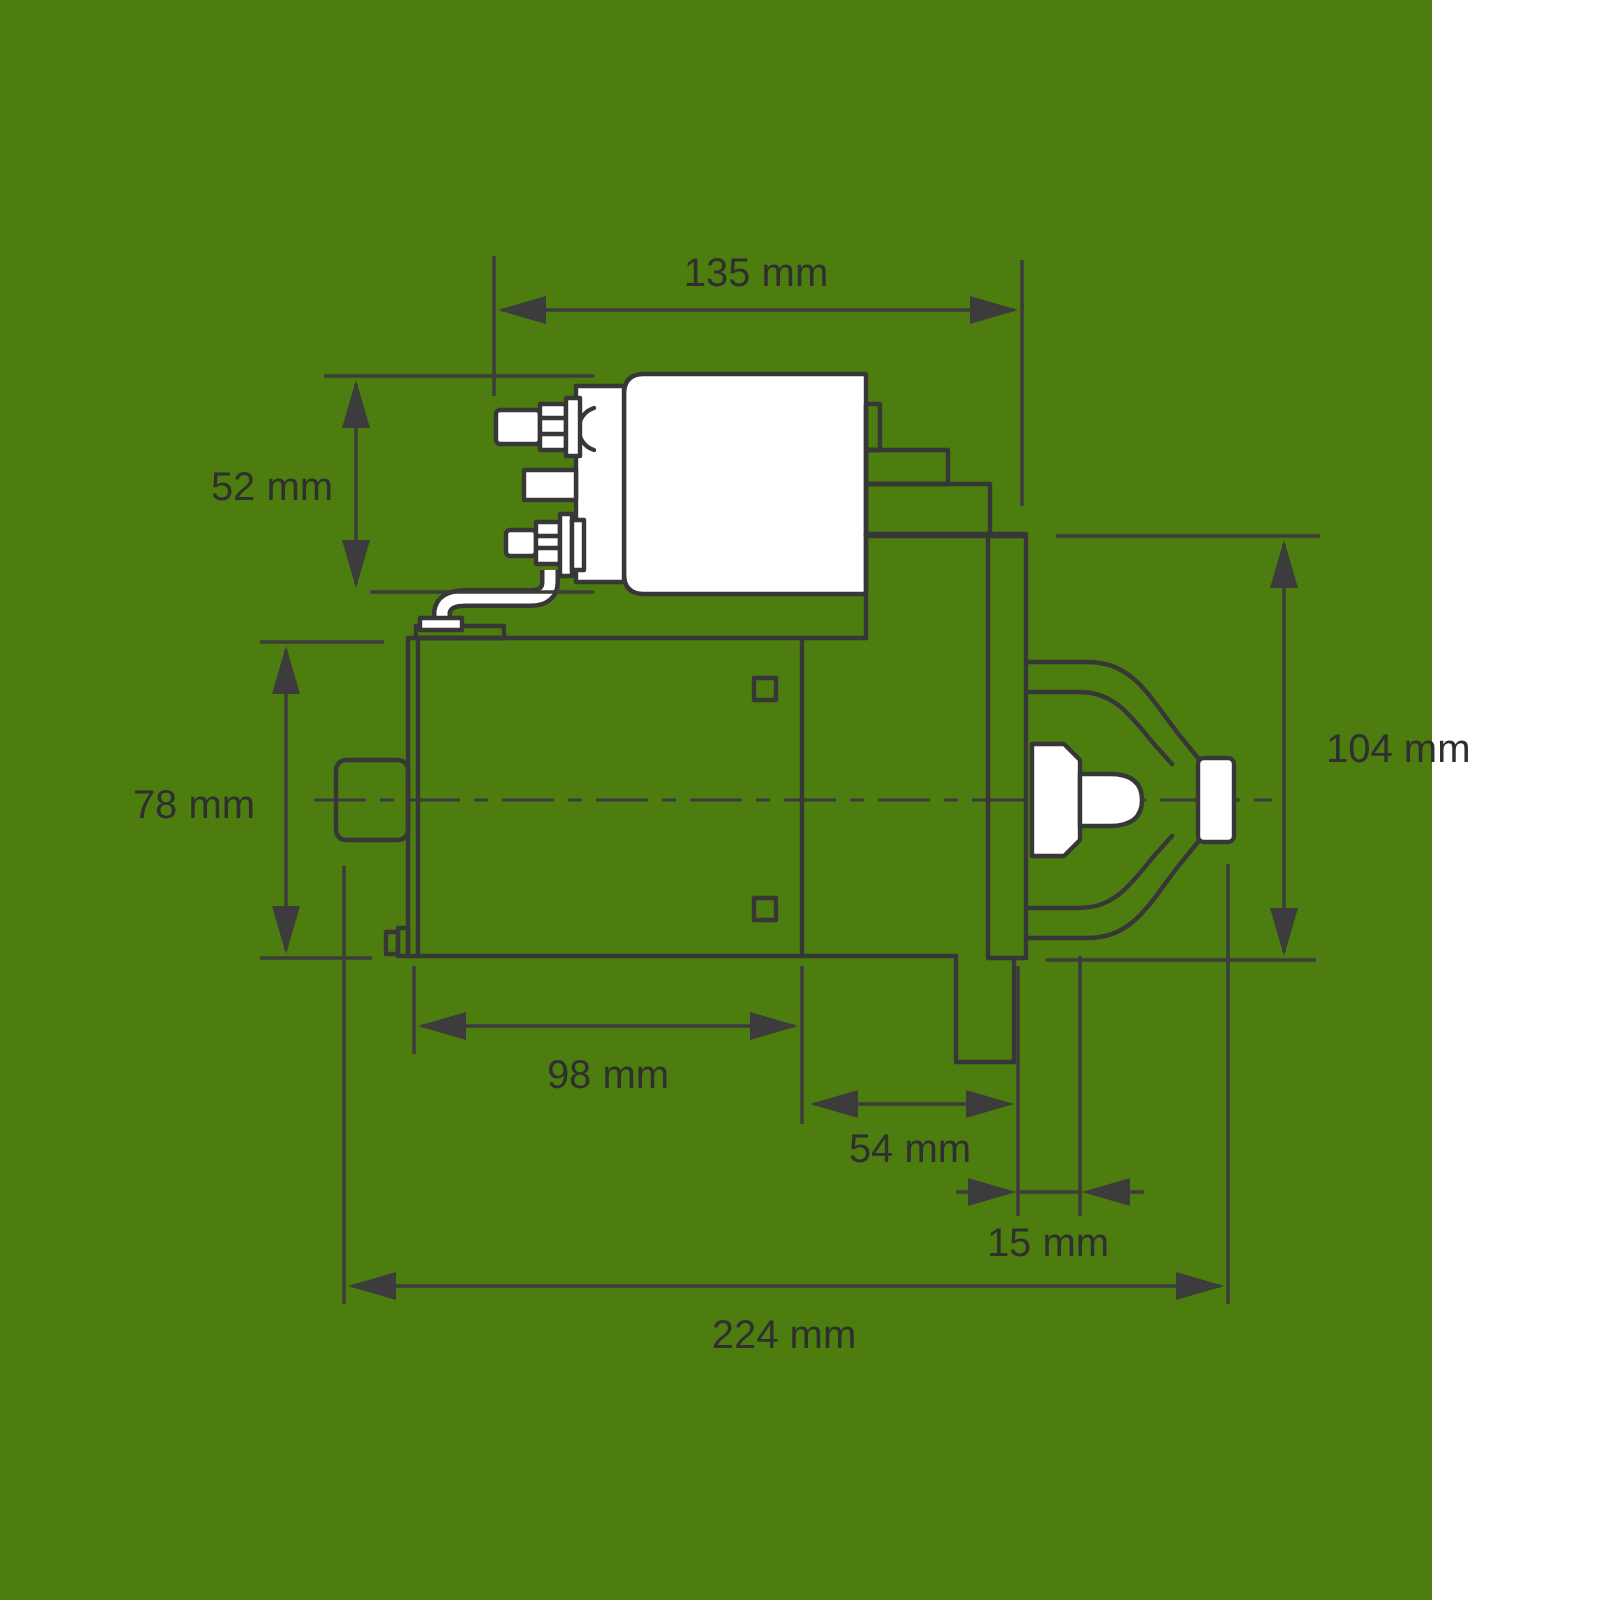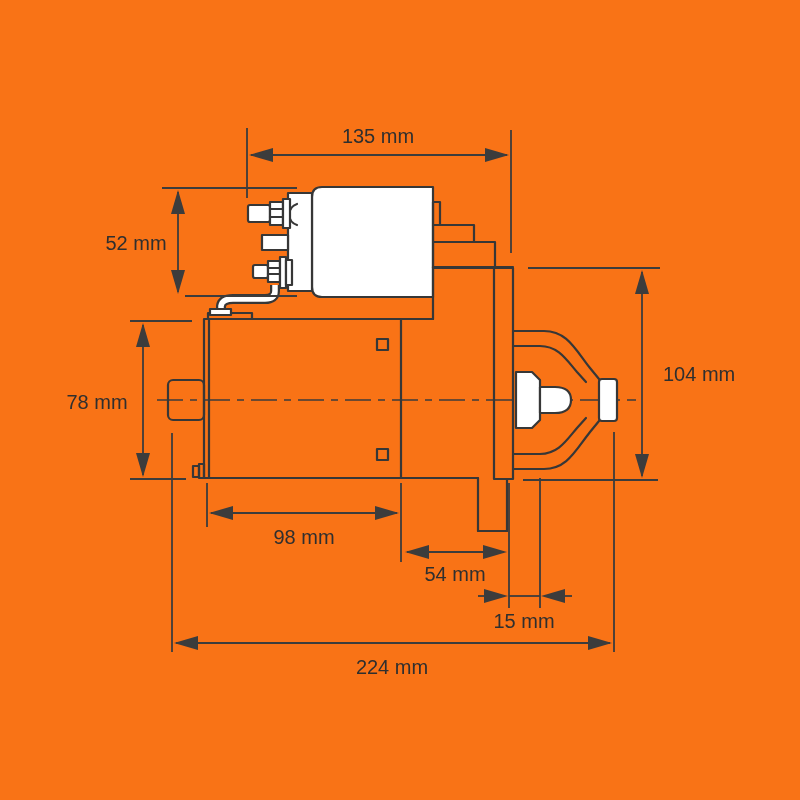--- a/index.html
+++ b/index.html
@@ -6,23 +6,23 @@
     margin: 0;
     padding: 0;
     background: #ffffff;
     width: 800px;
     height: 800px;
     overflow: hidden;
     font-family: "Liberation Sans", sans-serif;
   }
   .stage {
     position: relative;
-    width: 800px;
+    width: 716px;
     height: 800px;
-    background: #f97316;
+    background: #4d7c0f;
   }
   svg { display: block; }
   .part {
     stroke: #373737;
     stroke-width: 2.2;
     fill: none;
     stroke-linejoin: round;
     stroke-linecap: round;
   }
   .part-filled {

